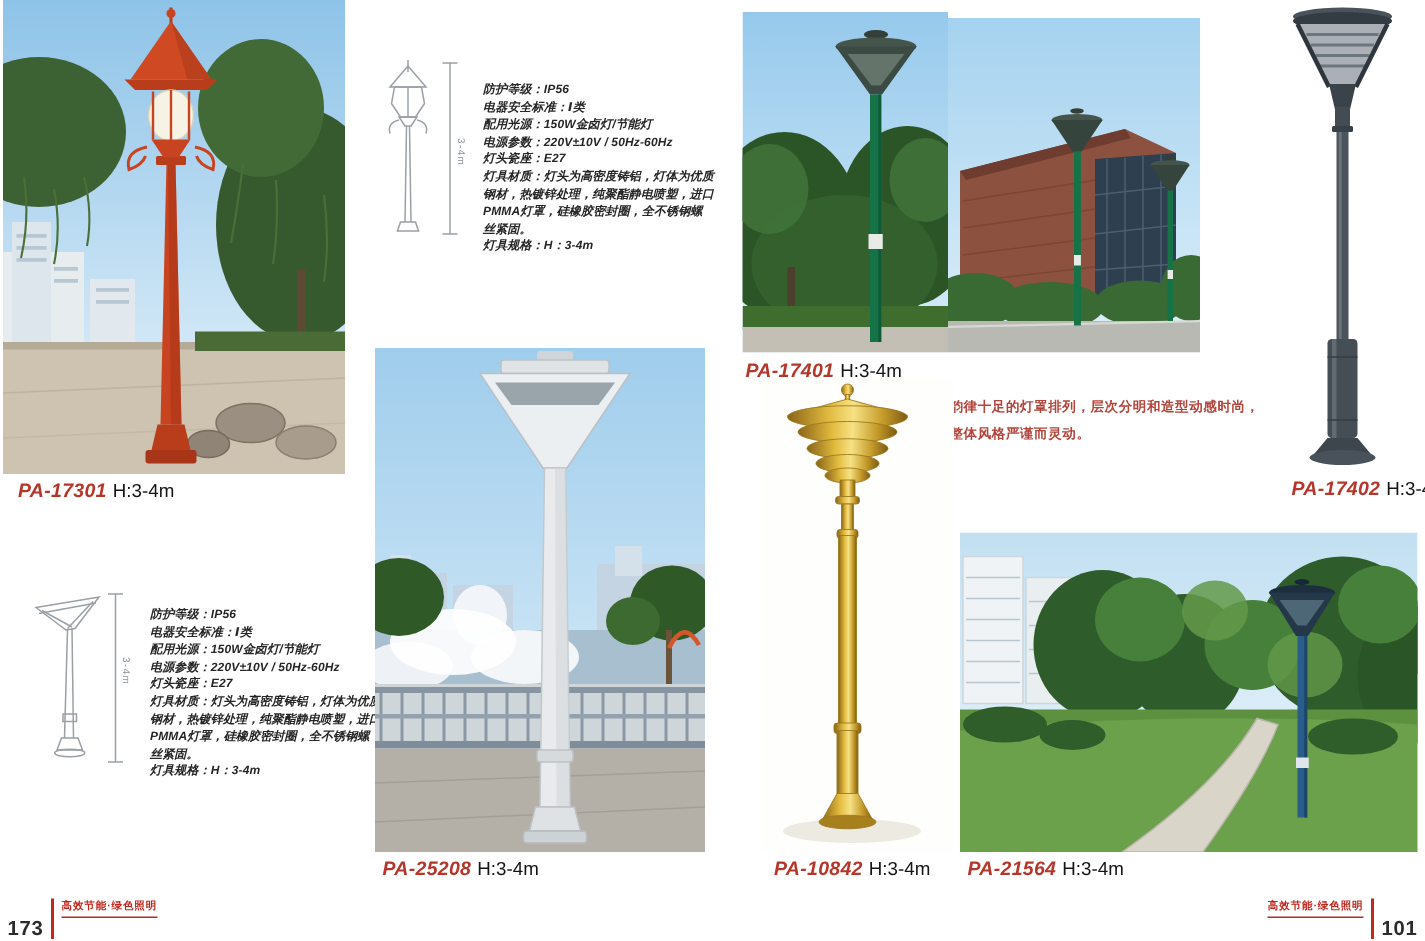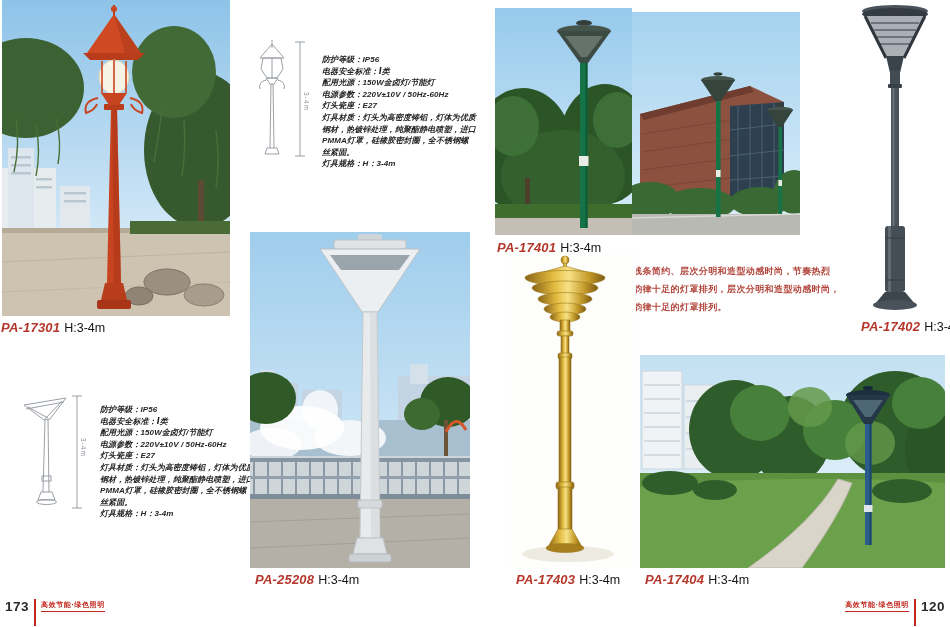--- a/index.html
+++ b/index.html
@@ -12,21 +12,21 @@
   .photo svg{display:block;}
   .plabel{position:absolute;white-space:nowrap;line-height:1;}
   .model{font-size:13px;font-weight:bold;color:#b5372b;font-style:italic;letter-spacing:.2px;}
   .psize{font-size:12.5px;font-weight:400;color:#151515;margin-left:4px;font-style:normal;}
   .specs{position:absolute;width:154px;font-size:8px;line-height:11.6px;font-weight:600;color:#262626;letter-spacing:.1px;font-style:italic;}
   .desc{position:absolute;font-size:9px;line-height:18px;font-weight:700;color:#b2453c;white-space:nowrap;letter-spacing:.4px;}
   .dim{position:absolute;font-size:6.5px;color:#8a9096;writing-mode:vertical-rl;letter-spacing:1px;}
   .footer{position:absolute;top:599px;display:flex;align-items:flex-start;}
   .footer-left{left:5px;}
   .footer-right{right:5px;}
-  .pageno{font-size:13.5px;font-weight:bold;color:#2b2b2b;line-height:1;margin-top:1px;letter-spacing:.5px;}
+  .pageno{font-size:13.5px;font-weight:bold;color:#2b2b2b;line-height:1;margin-top:13px;letter-spacing:.5px;}
   .vline{width:2px;height:27px;background:#c0281e;margin:0 5px;flex:none;}
   .slogan{font-size:7px;font-weight:bold;color:#c0281e;letter-spacing:.6px;border-bottom:1.5px solid #c0281e;padding-bottom:2px;line-height:1.2;margin-top:2px;white-space:nowrap;}
 </style>
 </head>
 <body>
 
 <div id="page">
 
   <figure class="photo" style="left:2px;top:0px;width:228px;height:316px">
     <svg width="228" height="316" viewBox="0 0 228 316">
@@ -94,21 +94,21 @@
             <line x1="112" y1="60" x2="112" y2="94"></line>
             <line x1="124" y1="61" x2="124" y2="93"></line>
           </g>
         <path d="M99,93 L125,93 L117,105 L107,105 Z" fill="#c8431f"></path>
         <path d="M96,98 q-15,3 -12,15 q9,-3 11,-9" fill="none" stroke="#c8431f" stroke-width="2"></path>
         <path d="M128,98 q15,3 12,15 q-9,-3 -11,-9" fill="none" stroke="#c8431f" stroke-width="2"></path>
       </g>
     </svg>
   </figure>
 
-  <div class="plabel" style="left:1px;top:319px">
+  <div class="plabel" style="left:12px;top:319px">
     <span class="model">PA-17301</span><span class="psize">H:3-4m</span>
   </div>
 
   <figure class="photo" style="left:250px;top:36px;width:62px;height:126px">
     <svg width="62" height="126" viewBox="0 0 62 126">
       <g stroke="#9aa0a6" fill="none" stroke-width="1">
         <line x1="22" y1="4" x2="22" y2="12"></line>
         <path d="M22,8 L34,22 L10,22 Z"></path>
         <path d="M13,22 L31,22 L33,33 L27,42 L17,42 L11,33 Z"></path>
         <line x1="22" y1="22" x2="22" y2="42"></line>
@@ -357,23 +357,22 @@
         <ellipse cx="50" cy="305" rx="22" ry="5" fill="#49515a"></ellipse>
       </g>
     </svg>
   </figure>
 
   <div class="plabel" style="left:861px;top:318px">
     <span class="model">PA-17402</span><span class="psize">H:3-4m</span>
   </div>
 
   <div class="desc" style="left:633px;top:262px">
-    <div>线条简约、层次分明和造型动感时尚，节奏热烈</div>
     <div>韵律十足的灯罩排列，层次分明和造型动感时尚，</div>
-    <div>韵律十足的灯罩排列。</div>
+    <div>整体风格严谨而灵动。</div>
   </div>
 
   <figure class="photo" style="left:508px;top:252px;width:128px;height:316px">
     <svg width="128" height="316" viewBox="0 0 128 316">
       <defs>
         <linearGradient id="gold1" x1="0" y1="0" x2="1" y2="0">
           <stop offset="0" stop-color="#8a6418"></stop>
             <stop offset="0.35" stop-color="#e3bc3f"></stop>
             <stop offset="0.55" stop-color="#f7e185"></stop>
             <stop offset="0.8" stop-color="#c49a28"></stop>
@@ -398,21 +397,21 @@
         <rect x="51" y="105" width="12" height="127" fill="url(#gold1)"></rect>
         <rect x="48" y="230" width="18" height="7" rx="2" fill="url(#gold1)"></rect>
         <rect x="50" y="235" width="14" height="44" fill="url(#gold1)"></rect>
         <path d="M50,277 L64,277 L74,295 L40,295 Z" fill="url(#gold1)"></path>
         <ellipse cx="57" cy="296" rx="19" ry="4.5" fill="#a7801d"></ellipse>
       </g>
     </svg>
   </figure>
 
   <div class="plabel" style="left:516px;top:571px">
-    <span class="model">PA-17403</span><span class="psize">H:3-4m</span>
+    <span class="model">PA-10842</span><span class="psize">H:3-4m</span>
   </div>
 
   <figure class="photo" style="left:640px;top:355px;width:305px;height:213px">
     <svg width="305" height="213" viewBox="0 0 305 213">
       <defs>
         <linearGradient id="sky7" x1="0" y1="0" x2="0" y2="1">
           <stop offset="0" stop-color="#c2e0f2"></stop>
             <stop offset="1" stop-color="#eef6fb"></stop>
         </linearGradient>
       </defs>
@@ -458,28 +457,28 @@
         <path d="M206,40 L250,40 L232,69 L224,69 Z" fill="#24384a"></path>
         <path d="M213,45 L243,45 L231,62 L225,62 Z" fill="#56707f" opacity="0.85"></path>
         <rect x="225" y="69" width="6.5" height="121" fill="#2b5d8c"></rect>
         <rect x="229.5" y="69" width="2" height="121" fill="#1d4568"></rect>
         <rect x="224" y="150" width="8.5" height="7" fill="#dfe5ea"></rect>
       </g>
     </svg>
   </figure>
 
   <div class="plabel" style="left:645px;top:571px">
-    <span class="model">PA-17404</span><span class="psize">H:3-4m</span>
+    <span class="model">PA-21564</span><span class="psize">H:3-4m</span>
   </div>
 
   <div class="footer footer-left">
     <span class="pageno">173</span>
     <span class="vline"></span>
     <span class="slogan">高效节能·绿色照明</span>
   </div>
 
   <div class="footer footer-right">
     <span class="slogan">高效节能·绿色照明</span>
     <span class="vline"></span>
-    <span class="pageno">120</span>
+    <span class="pageno">101</span>
   </div>
 
 </div>
 
 </body></html>

